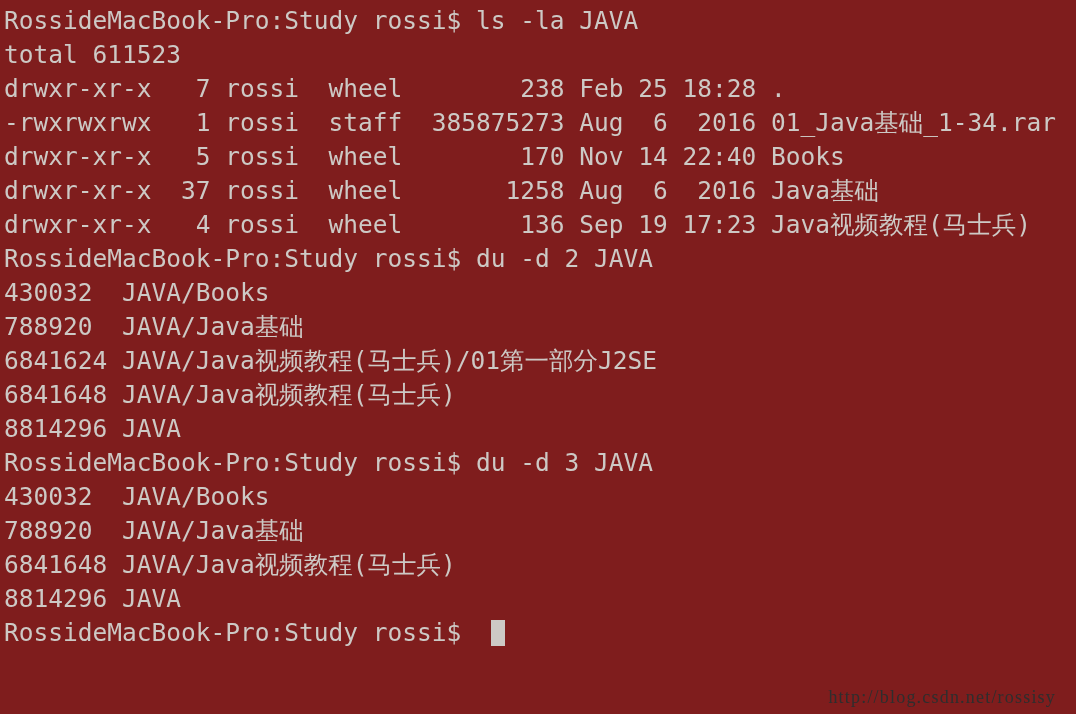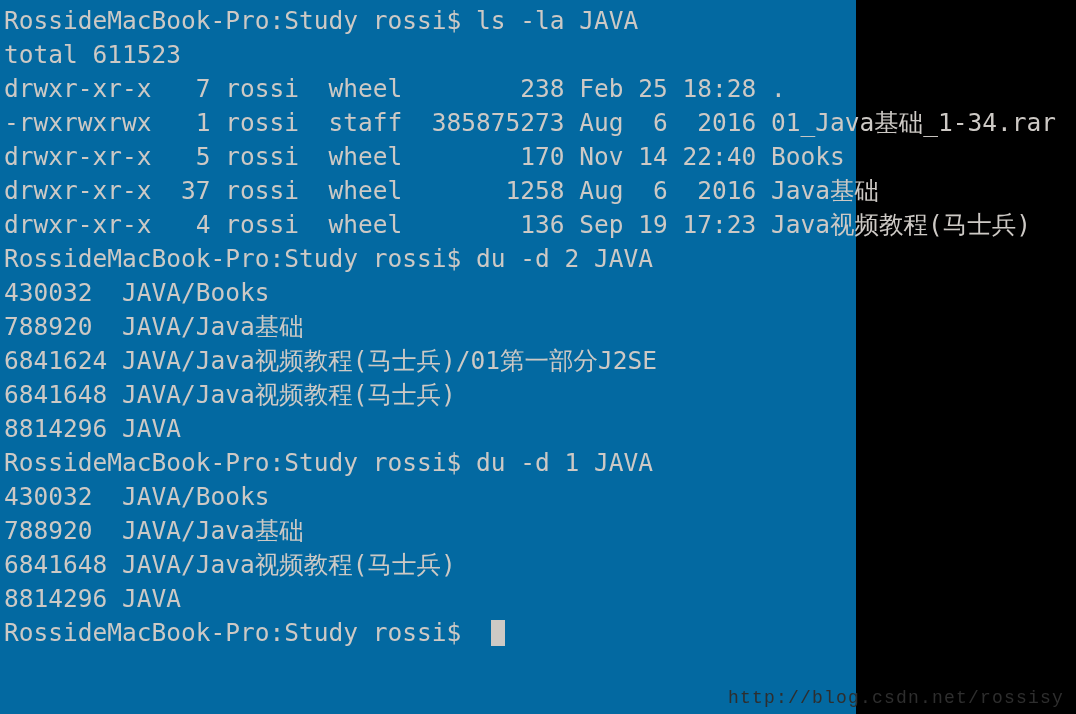--- a/index.html
+++ b/index.html
@@ -12,23 +12,23 @@
     height: 714px;
     overflow: hidden;
     position: relative;
     font-family: "DejaVu Sans Mono", "Liberation Mono", monospace;
   }
 
   #terminal {
     position: absolute;
     top: 0;
     left: 0;
-    width: 856px;
+    width: 1076px;
     height: 714px;
-    background: #0369a1;
+    background: #7f1d1d;
     box-sizing: border-box;
     padding: 4px 0 0 4px;
   }
 
   .line {
     display: block;
     height: 34px;
     line-height: 34px;
     font-size: 24.5px;
     letter-spacing: 0px;
@@ -46,23 +46,23 @@
     display: inline-block;
     width: 14.6px;
     height: 26px;
     background: #cdc9c5;
     vertical-align: -5px;
     margin-left: 14.6px;
   }
 
   #watermark {
     position: absolute;
-    right: 12px;
+    right: 20px;
     bottom: 6px;
-    font-family: Liberation Mono, monospace;
+    font-family: Liberation Serif, serif;
     font-size: 18px;
     letter-spacing: 1.2px;
     color: #2e2e2e;
     white-space: pre;
     pointer-events: none;
   }
 </style>
 </head>
 <body>
 
@@ -73,21 +73,21 @@
     <div class="line"><span>-rwxrwxrwx   1 rossi  staff  385875273 Aug  6  2016 01_Java基础_1-34.rar</span></div>
     <div class="line"><span>drwxr-xr-x   5 rossi  wheel        170 Nov 14 22:40 Books</span></div>
     <div class="line"><span>drwxr-xr-x  37 rossi  wheel       1258 Aug  6  2016 Java基础</span></div>
     <div class="line"><span>drwxr-xr-x   4 rossi  wheel        136 Sep 19 17:23 Java视频教程(马士兵)</span></div>
     <div class="line"><span>RossideMacBook-Pro:Study rossi$ du -d 2 JAVA</span></div>
     <div class="line"><span>430032  JAVA/Books</span></div>
     <div class="line"><span>788920  JAVA/Java基础</span></div>
     <div class="line"><span>6841624 JAVA/Java视频教程(马士兵)/01第一部分J2SE</span></div>
     <div class="line"><span>6841648 JAVA/Java视频教程(马士兵)</span></div>
     <div class="line"><span>8814296 JAVA</span></div>
-    <div class="line"><span>RossideMacBook-Pro:Study rossi$ du -d 1 JAVA</span></div>
+    <div class="line"><span>RossideMacBook-Pro:Study rossi$ du -d 3 JAVA</span></div>
     <div class="line"><span>430032  JAVA/Books</span></div>
     <div class="line"><span>788920  JAVA/Java基础</span></div>
     <div class="line"><span>6841648 JAVA/Java视频教程(马士兵)</span></div>
     <div class="line"><span>8814296 JAVA</span></div>
     <div class="line cursorline"><span>RossideMacBook-Pro:Study rossi$ </span><span class="cursor"></span></div>
   </div>
 
 <div id="watermark">http://blog.csdn.net/rossisy</div>
 
 </body></html>

